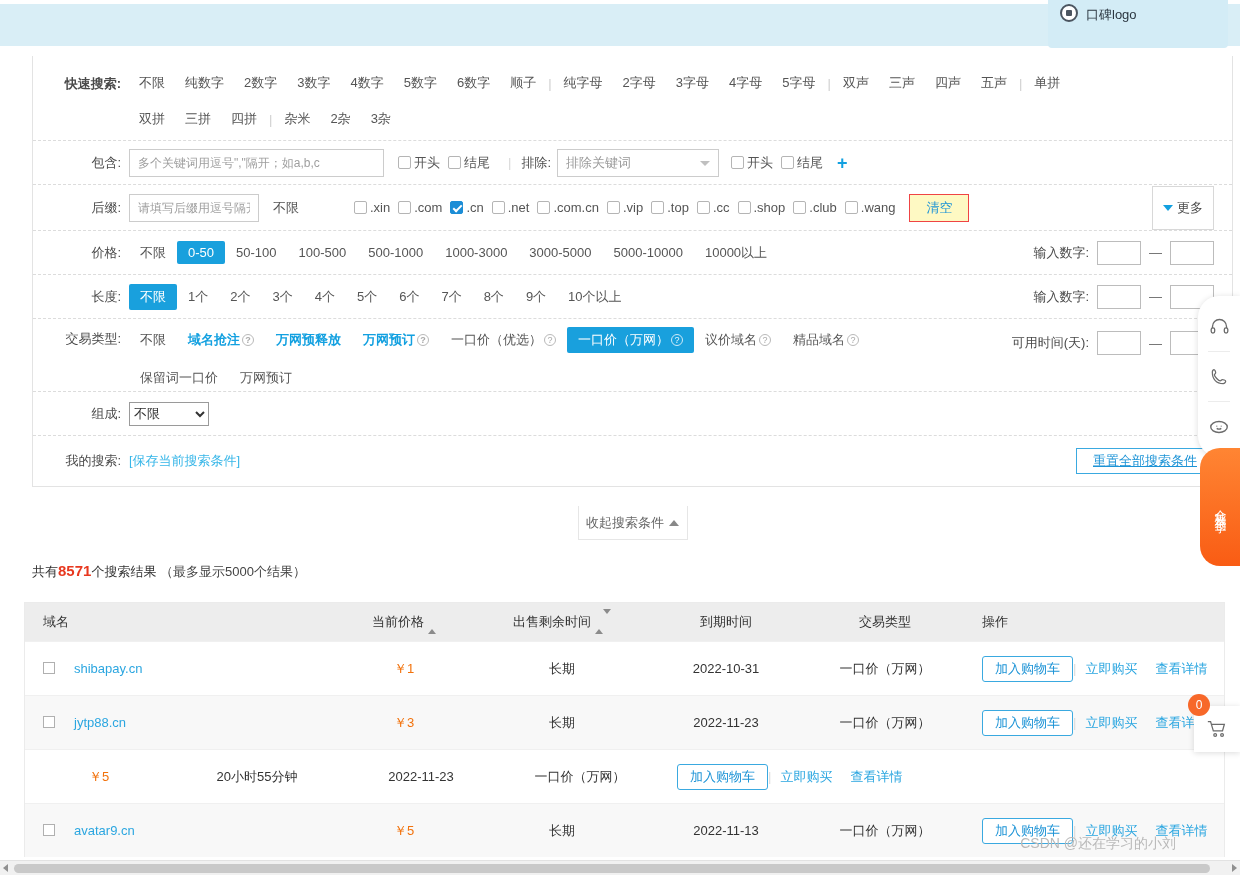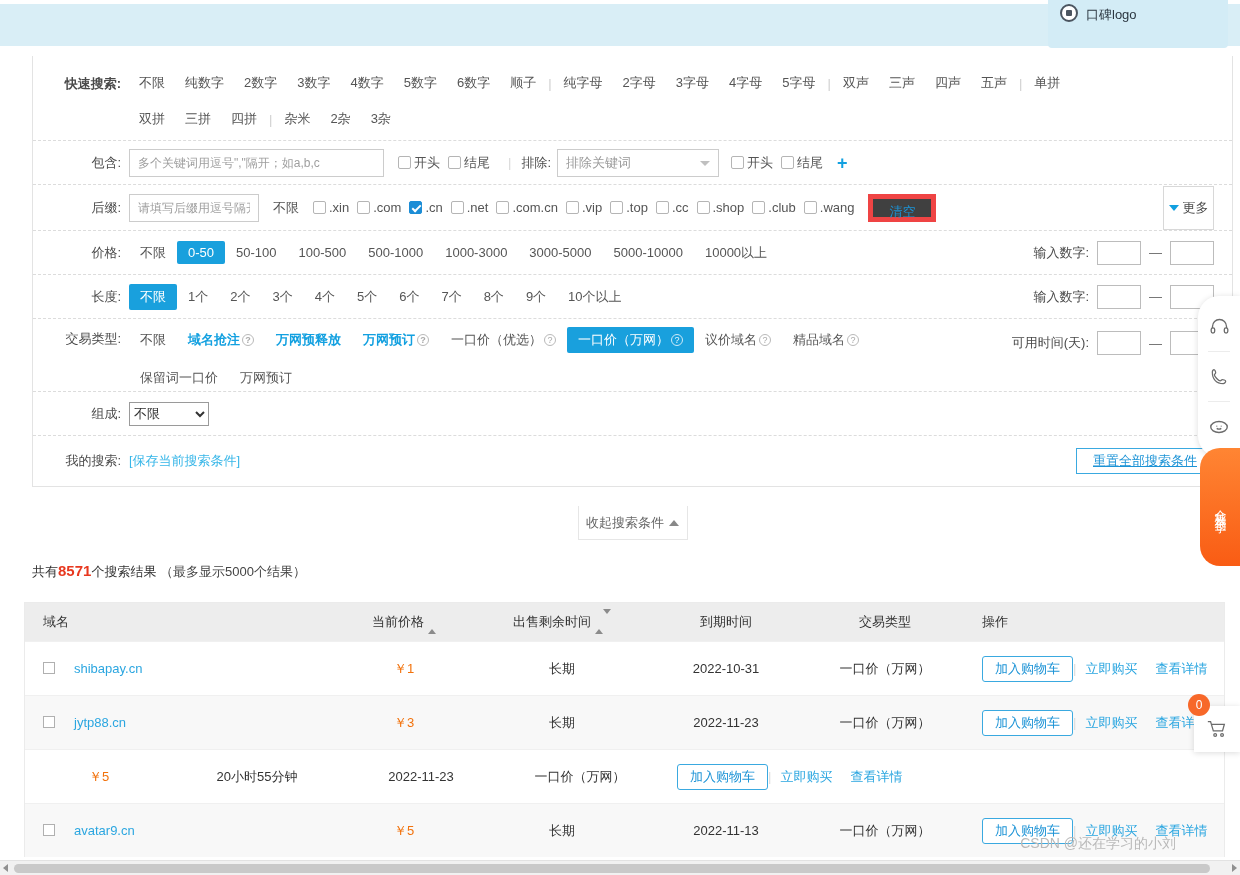--- a/index.html
+++ b/index.html
@@ -100,26 +100,26 @@
   }
   .chip.active .q-ico{ border-color:#cdeaf8; color:#eaf7fe;}
 
   
   .range { display:flex; align-items:center; gap:8px; margin-left:auto; padding-top:4px; white-space:nowrap; }
   .range .rl { font-size:13px; color:#4a4a4a; }
   .range .rin { width:44px; height:24px; border:1px solid #bcbcbc; background:#fff; }
   .range .dash { color:#666; }
 
   .btn-out {
-    border:5px solid #ef4444; color:#1c93d6; background:#404040; height:28px; padding:0 16px;
+    border:1px solid #ef4444; color:#1c93d6; background:#fef9c3; height:28px; padding:0 16px;
     font-size:13px; cursor:pointer; line-height:26px;
   }
   .more-btn {
     border:1px solid #d8d8d8; background:#fff; color:#4a4a4a; font-size:13px;
-    width:51px; height:44px; display:flex; align-items:center; justify-content:center; gap:4px;
+    width:62px; height:44px; display:flex; align-items:center; justify-content:center; gap:4px;
     cursor:pointer; margin-left:auto;
   }
   .more-btn .tri { width:0;height:0;border-left:5px solid transparent;border-right:5px solid transparent;border-top:6px solid #12a0e0;}
 
   select.combo {
     height:24px; font-size:13px; border:1px solid #9a9a9a; background:#fff; color:#333; width:80px;
   }
 
   .mysearch-link { color:#36b6e8; font-size:13px; cursor:pointer; }
   .reset-btn {
@@ -282,21 +282,21 @@
         </label>
         <span class="plus">+</span>
       </div>
     </div>
 
     <div class="row dashed" style="min-height:46px;align-items:center;">
       <div class="lbl" style="padding-top:0">后缀:</div>
       <div style="display:flex;align-items:center;flex:1;">
         <input class="txt" style="width: 130px; height: 28px;" placeholder="请填写后缀用逗号隔开">
         <span class="qs-item" style="padding-left:14px;padding-right:14px;">不限</span>
-        <span id="suffix-opts" style="display:flex;align-items:center;">
+        <span id="suffix-opts" style="display:flex;align-items:center;margin-left:41px;">
             <label class="cbx">
               <span class="box"></span>
               <span>.xin</span>
             </label>
             <label class="cbx">
               <span class="box"></span>
               <span>.com</span>
             </label>
             <label class="cbx on">
               <span class="box"></span>

